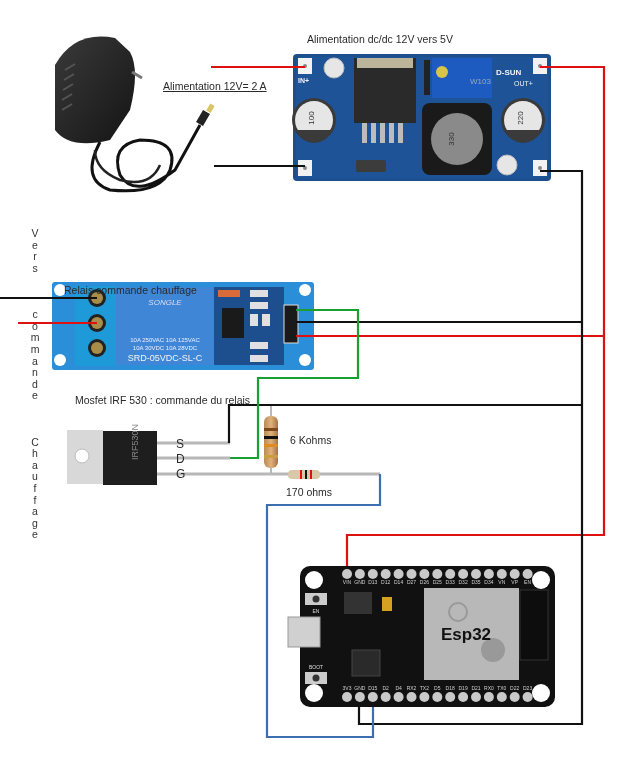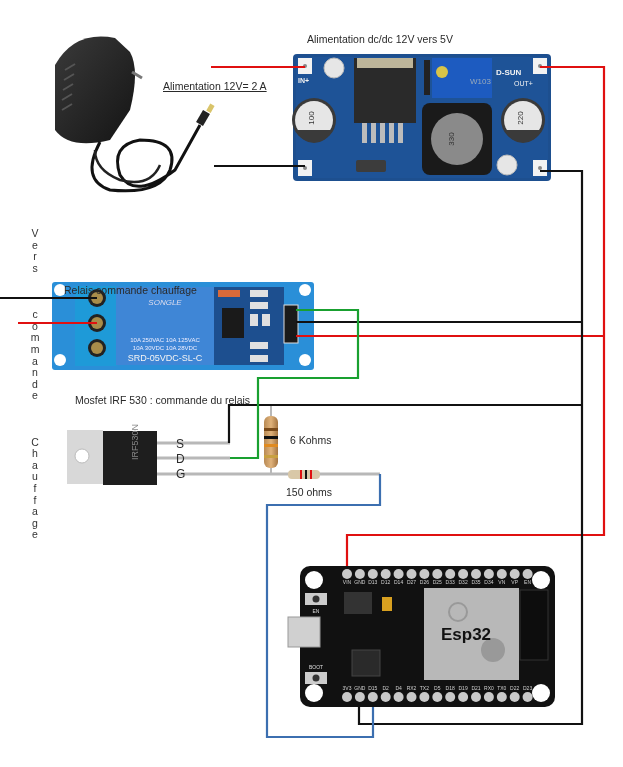--- a/index.html
+++ b/index.html
@@ -272,21 +272,21 @@
 </svg>
 
 <div class="lbl" style="left:307px;top:33px;">Alimentation dc/dc  12V vers 5V</div>
 <div class="lbl" style="left:163px;top:80px;text-decoration:underline;">Alimentation 12V= 2 A</div>
 <div class="lbl" style="left:64px;top:251px;margin-top:33px;">Relais commande chauffage</div>
 <div class="lbl" style="left:75px;top:394px;">Mosfet IRF 530 : commande du relais</div>
 <div class="lbl" style="left:176px;top:437px;font-size:12px;">S</div>
 <div class="lbl" style="left:176px;top:452px;font-size:12px;">D</div>
 <div class="lbl" style="left:176px;top:467px;font-size:12px;">G</div>
 <div class="lbl" style="left:290px;top:434px;">6 Kohms</div>
-<div class="lbl" style="left:286px;top:486px;">150 ohms</div>
+<div class="lbl" style="left:286px;top:486px;">170 ohms</div>
 <div class="vtext" style="top:228px;">V
 e
 r
 s
 
 
 
 c
 o
 m

